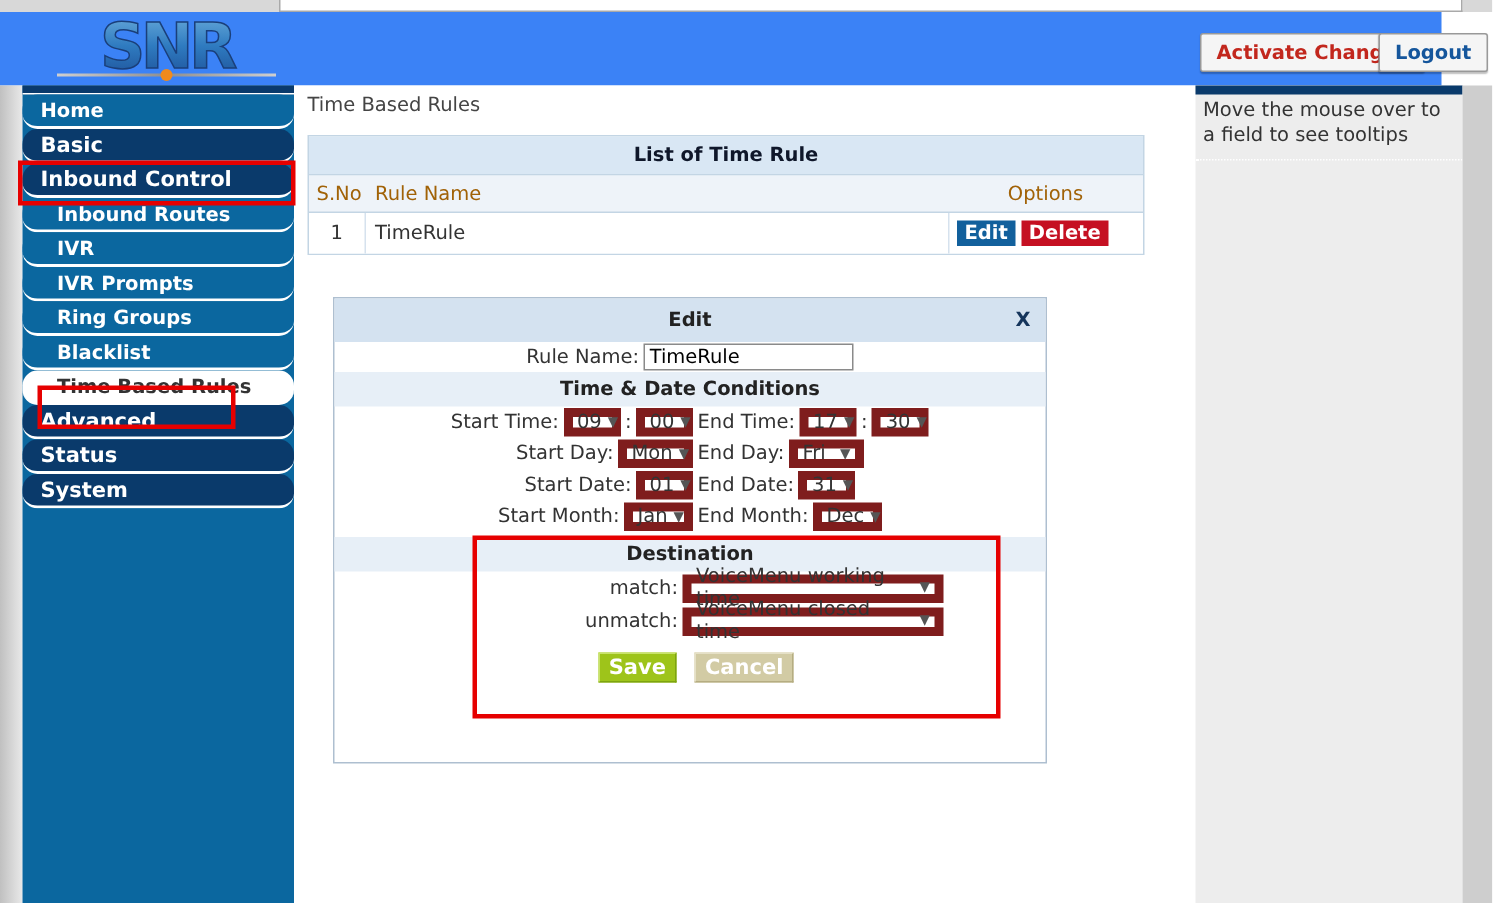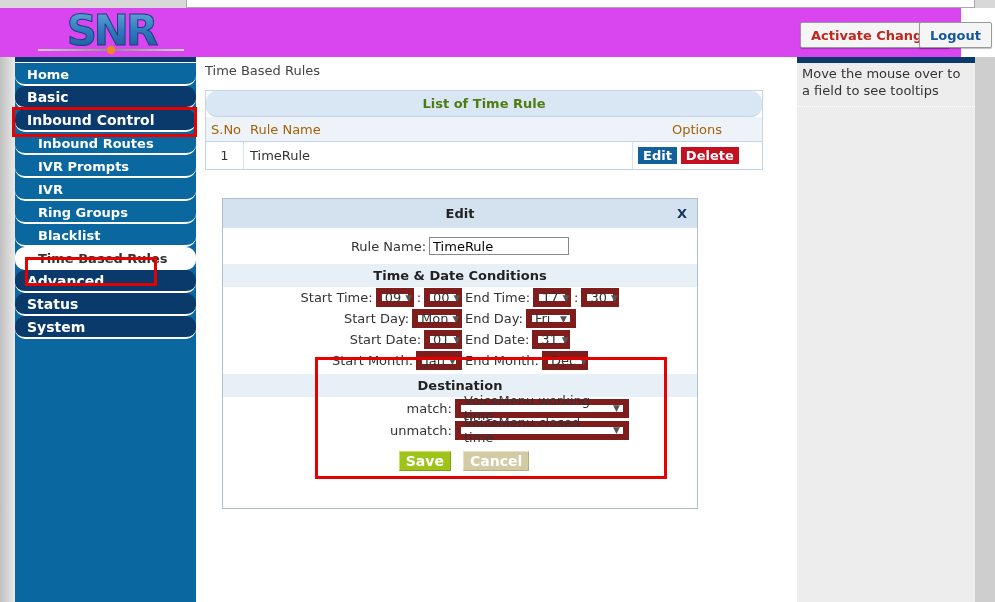--- a/index.html
+++ b/index.html
@@ -6,21 +6,21 @@
   html,body { background:#fff; }
   .page {
     position:relative; width:995px; height:602px; overflow:hidden;
     font-family:"DejaVu Sans", sans-serif; font-size:13px; color:#333;
     background:#fff;
   }
   
   .top-strip { position:absolute; left:0; top:0; width:995px; height:8px; background:#d8d8d8; }
   .browser-bar { position:absolute; left:186px; top:0; width:789px; height:8px; background:#fff; border:1px solid #a9a9a9; border-top:none; }
   
-  .header { position:absolute; left:0; top:8px; width:961px; height:49px; background:#d946ef; }
+  .header { position:absolute; left:0; top:8px; width:961px; height:49px; background:#3b82f6; }
   .logo { position:absolute; left:36px; top:0; }
   .hdr-btn {
     position:absolute; top:14px; height:26px; padding:0 10px;
     background:#f5f5f5; border:1px solid #999; border-radius:2px;
     font-family:"DejaVu Sans",sans-serif; font-weight:bold; font-size:13px;
     box-shadow:0 1px 1px rgba(0,0,0,.25); cursor:pointer;
   }
   .btn-activate { left:800px; color:#c2271d; }
   .btn-logout   { left:919px; color:#15569c; }
   
@@ -33,37 +33,37 @@
     background:#0b679f; font-weight:bold; font-size:13px;border-radius:10px;
   }
   .side-item.category { background:#0a3a6b; font-size:14px; }
   .side-item.sub      { padding-left:23px; font-weight:bold; }
   .side-item.selected { background:#ffffff; color:#333; }
   
   .main { position:absolute; left:196px; top:57px; width:601px; height:545px; background:#fff; }
   .page-title { position:absolute; left:9px; top:6px; font-size:13px; color:#444; }
   
   .rule-table { position:absolute; left:9px; top:33px; width:558px; border:1px solid #c3d5e4; background:#fff; }
-  .tbl-title { height:26px; line-height:26px; background:#d9e7f4; border-bottom:1px solid #c3d5e4; text-align:center; font-weight:bold; color:#4d7c0f;border-radius:11px; }
+  .tbl-title { height:26px; line-height:26px; background:#d9e7f4; border-bottom:1px solid #c3d5e4; text-align:center; font-weight:bold; color:#0f172a; }
   .tbl-head { display:flex; height:25px; line-height:25px; background:#eef3f9; border-bottom:1px solid #c3d5e4; color:#a16207; }
   .tbl-head .c-sno  { width:38px; padding-left:5px; }
   .tbl-head .c-name { flex:1; padding-left:6px; }
   .tbl-head .c-opt  { width:130px; text-align:center; }
   .tbl-row { display:flex; height:27px; align-items:center; background:#fff; }
   .tbl-row .c-sno  { width:38px; text-align:center; border-right:1px solid #d6e2ee; height:27px; line-height:27px; }
   .tbl-row .c-name { flex:1; padding-left:6px; height:27px; line-height:27px; }
   .tbl-row .c-opt  { width:130px; border-left:1px solid #d6e2ee; height:27px; display:flex; align-items:center; padding-left:5px; gap:4px; }
   .mini-btn { display:inline-block; color:#fff; font-weight:bold; font-size:13px; padding:1px 5px; cursor:pointer; }
   .mini-edit   { background:#12609c; }
   .mini-delete { background:#c51022; }
   
   .dialog { position:absolute; left:26px; top:141px; width:476px; height:311px; border:1px solid #aebfd0; background:#fff; }
   .dlg-header { position:relative; height:29px; line-height:29px; background:#d4e2f0; text-align:center; font-weight:bold; color:#222; font-size:13px; }
   .dlg-close { position:absolute; right:10px; top:0; color:#15355c; font-weight:bold; cursor:pointer; }
-  .dlg-row { display:flex; align-items:center; justify-content:center; height:36px; gap:3px; }
+  .dlg-row { display:flex; align-items:center; justify-content:center; height:20px; gap:3px; }
   .dlg-row.tight { height:21px; }
   .band { height:23px; line-height:23px; background:#e7eff7; text-align:center; font-weight:bold; color:#222; }
   .band.dest { margin-top:3px; }
   .txt-input { width:140px; height:18px; border:1px solid #8a8a8a; font-family:"DejaVu Sans",sans-serif; font-size:13px; padding:0 3px; }
   .sel {
     display:inline-flex; align-items:center; justify-content:space-between;
     border:6px solid #7f1d1d; background:#fff; height:19px; padding:0 3px;
     font-size:13px; color:#333; cursor:pointer;
   }
   .sel .chev { font-size:9px; color:#555; margin-left:4px; }
@@ -123,22 +123,22 @@
   </div>
 
   <div class="gutter"></div>
 
   <div class="sidebar">
     <div class="side-topbar"></div>
     <div class="side-item">Home</div>
     <div class="side-item category">Basic</div>
     <div class="side-item category">Inbound Control</div>
     <div class="side-item sub">Inbound Routes</div>
+    <div class="side-item sub">IVR</div>
     <div class="side-item sub">IVR Prompts</div>
-    <div class="side-item sub">IVR</div>
     <div class="side-item sub">Ring Groups</div>
     <div class="side-item sub">Blacklist</div>
     <div class="side-item sub selected">Time Based Rules</div>
     <div class="side-item category">Advanced</div>
     <div class="side-item category">Status</div>
     <div class="side-item category">System</div>
   </div>
 
   <div class="main">
     <div class="page-title">Time Based Rules</div>

